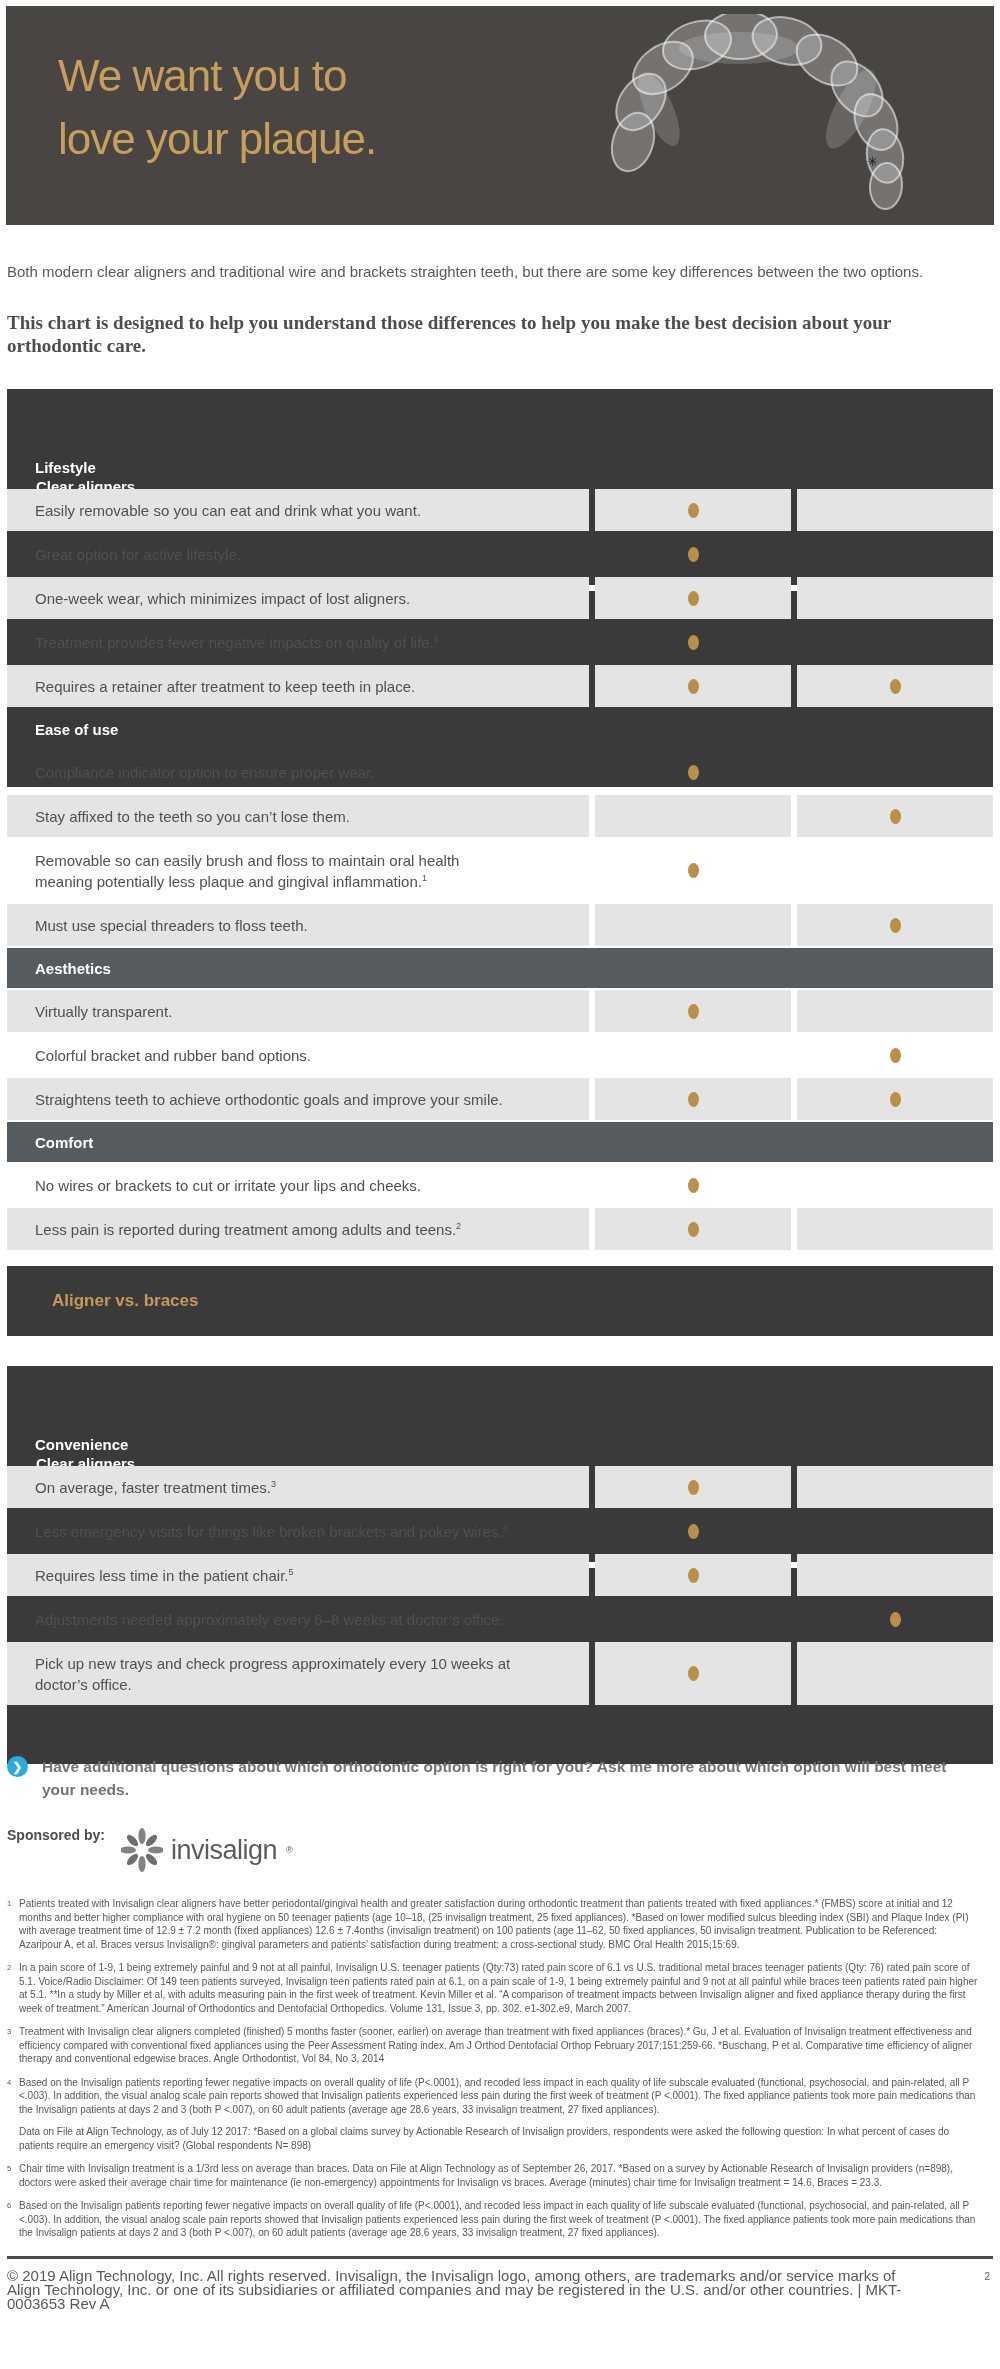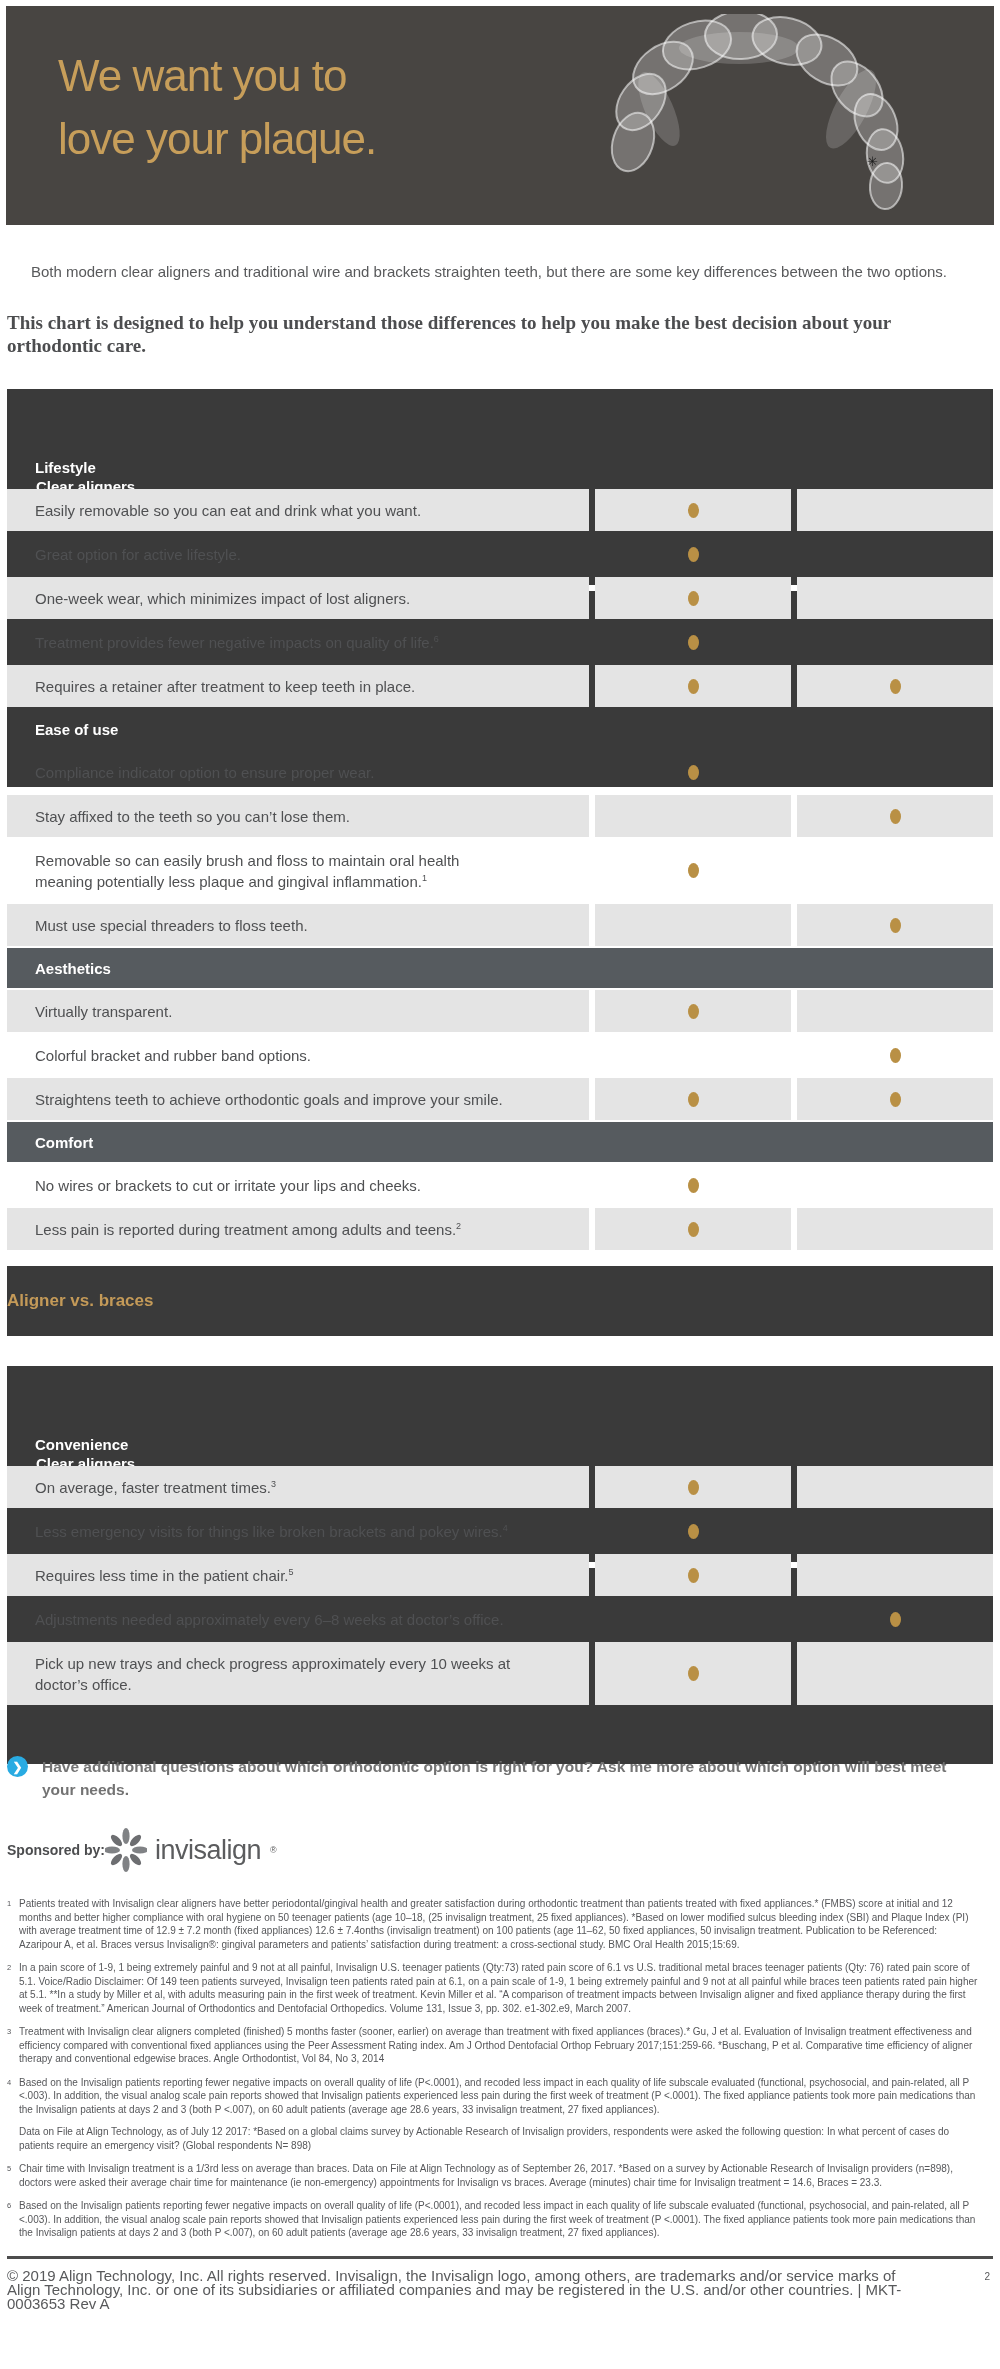--- a/index.html
+++ b/index.html
@@ -11,21 +11,21 @@
   
   .hero {
     margin:6px 6px 0 6px; height:219px; background:#484542; position:relative; overflow:hidden;
   }
   .hero-title {
     position:absolute; left:52px; top:38px;
     font-size:44px; line-height:63px; font-weight:400; letter-spacing:-1px; color:#c79e5a;
   }
   .hero-art { position:absolute; right:55px; top:8px; }
   
-  .intro-1 { margin:36px 7px 0 7px; font-size:15px; line-height:22px; color:#58595b; width:940px;text-align:right; }
+  .intro-1 { margin:36px 7px 0 7px; font-size:15px; line-height:22px; color:#58595b; width:940px; }
   .intro-2 { margin:28px 7px 0 7px; font-size:19px; line-height:23px; font-weight:bold; color:#4c4d4f; width:950px;font-family:Liberation Serif, serif; }
   
   .ctable { margin:26px 7px 0 7px; }
   .trow { display:flex; gap:6px; margin-bottom:2px; }
   .thead .cell { background:#3a3a3a; color:#ffffff; font-weight:bold; font-size:15px; }
   .thead { height:62px;flex-direction:column; }
   .thead .cell { display:flex; flex-direction:column; justify-content:center; padding-left:29px; line-height:20px; }
   .cell.desc { flex:1 1 auto; }
   .cell.mark { flex:0 0 196px; }
   .section-bar {
@@ -36,34 +36,34 @@
   .drow .cell { display:flex; align-items:center; background:transparent; }
   .drow.shaded .cell { background:#e4e4e4; }
   .drow .cell.desc { padding:10px 74px 10px 28px; font-size:15px; line-height:21px; color:#4f5052; }
   .drow .cell.mark { justify-content:center; }
   .drow.tall { min-height:63px; }
   .dot { width:11px; height:15px; border-radius:50%; background:#b99045; display:inline-block; }
   sup.fnref { font-size:9px; vertical-align:super; line-height:0; }
   
   .banner {
     margin:16px 7px 0 7px; height:70px; background:#3a3a3a;
-    display:flex; align-items:center; 
+    display:flex; align-items:center; padding-left:45px;
     color:#c49a58; font-size:17px; font-weight:bold;
   }
   .ctable.second { margin-top:24px; }
   
   .callout { margin:50px 7px 0 7px; display:flex; gap:14px; width:975px; }
   .callout-icon {
     flex:0 0 21px; width:21px; height:21px; border-radius:50%; background:#29abe2;
     color:#ffffff; font-size:12px; font-weight:bold; display:flex; align-items:center; justify-content:center;
     margin-top:1px;
   }
   .callout-text { font-size:15.5px; line-height:23px; font-weight:bold; color:#737373; }
   
-  .sponsor { margin:26px 7px 0 7px; display:flex; align-items:center; gap:0; }
+  .sponsor { margin:26px 7px 0 7px; display:flex; align-items:flex-start; gap:16px; }
   .sponsor-label { font-size:14px; font-weight:bold; color:#4c4d4f; }
   .brand { display:flex; align-items:center; gap:8px; }
   .brand-word { font-size:27px; font-weight:500; letter-spacing:-0.5px; color:#5b5c5e; }
   .brand-reg { font-size:9px; color:#5b5c5e; vertical-align:super; margin-left:1px; }
   
   .footnotes { margin:24px 7px 0 7px; width:975px; }
   .fn { position:relative; padding-left:12px; font-size:10px; line-height:13.5px; color:#56575a; margin-bottom:10px; }
   .fn > sup { position:absolute; left:0; top:0; font-size:7.5px; }
   .fn .fn-p2 { margin-top:9px; }
   

